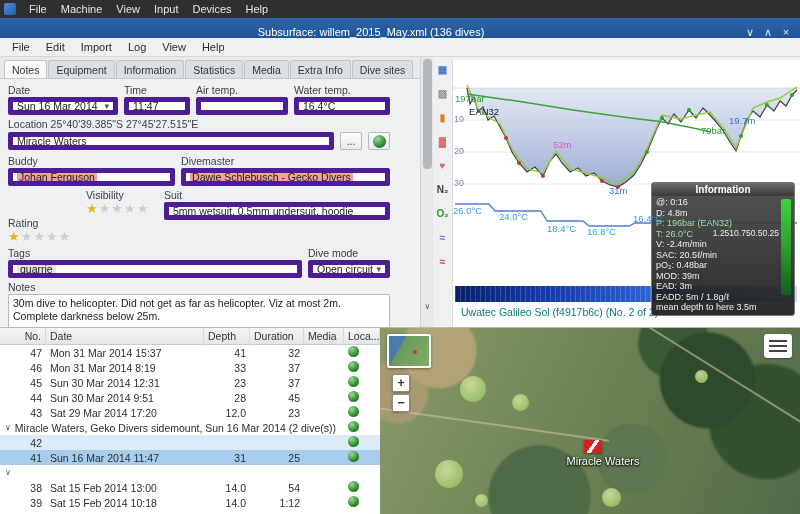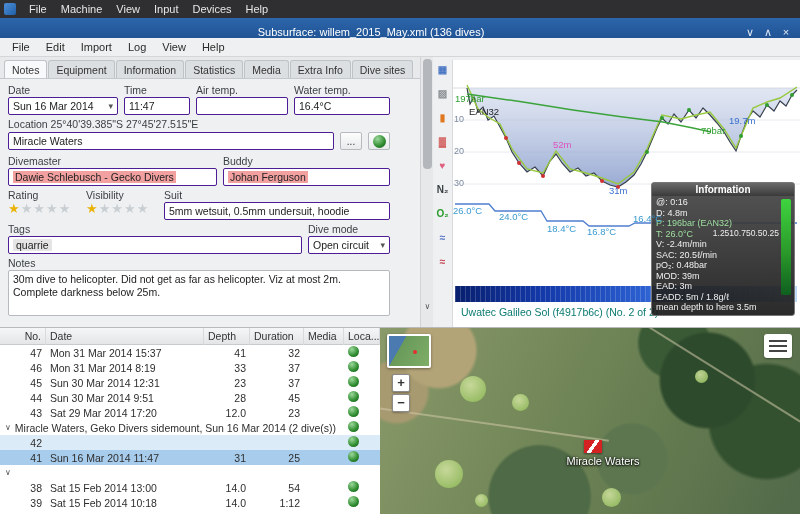--- a/index.html
+++ b/index.html
@@ -23,21 +23,21 @@
 
   #left-panel { position:absolute; left:0; top:0; width:420px; height:270px; background:#eff0f1; overflow:hidden; }
   #tab-bar { height:22px; display:flex; align-items:flex-end; padding:3px 0 0 4px; background:#e7e9eb; border-bottom:1px solid #c4c8cc; }
   .tab { font-size:10.5px; padding:3px 7px 2px; border:1px solid #bfc3c7; border-bottom:none; background:#dcdfe2; margin-right:1px; border-radius:3px 3px 0 0; color:#333; white-space:nowrap; }
   .tab.active { background:#f8f9fa; }
 
   #fields { position:relative; padding:5px 30px 0 8px; font-size:10.5px; }
   .form-row { display:flex; gap:6px; margin-bottom:3px; }
   .fcol { display:flex; flex-direction:column; }
   .flabel { color:#3a3f44; margin-bottom:1px; }
-  .field { background:#fff; border:1px solid #4c1d95; border-radius:2px; height:18px; display:flex; align-items:center; padding:0 4px; font-size:10.5px; color:#222; white-space:nowrap; overflow:hidden; }
+  .field { background:#fff; border:5px solid #4c1d95; border-radius:2px; height:18px; display:flex; align-items:center; padding:0 4px; font-size:10.5px; color:#222; white-space:nowrap; overflow:hidden; }
   .field .spacer { flex:1; }
   .combo-arrow { color:#555; font-size:9px; margin-left:3px; }
   .hl { background:#f2a0a0; padding:0 2px; }
   .chip { background:#e5e5e5; padding:0 3px; border-radius:1px; }
   .small-btn { width:22px; height:18px; border:1px solid #b6babe; background:linear-gradient(#fdfdfd,#e8eaec); border-radius:2px; display:flex; align-items:center; justify-content:center; font-size:10px; color:#333; }
   .globe { width:11px; height:11px; border-radius:50%; background:radial-gradient(circle at 35% 30%, #9bd89b, #2e8b2e 60%, #14541a); display:inline-block; }
   .globe-lg { width:13px; height:13px; border-radius:50%; background:radial-gradient(circle at 35% 30%, #9bd89b, #2e8b2e 60%, #14541a); }
   .stars { display:flex; gap:1px; font-size:13px; line-height:14px; }
   .star { color:#c9ced3; }
   .star.on { color:#eab308; }
@@ -206,36 +206,36 @@
         <div class="field" style="flex:1;">
             <span>Miracle Waters</span>
           </div>
         <div class="small-btn">...</div>
         <div class="small-btn">
             <span class="globe-lg"></span>
           </div>
       </div>
 
       <div class="form-row">
+        <div class="fcol" style="flex:1;">
+          <span class="flabel">Buddy</span>
+          <div class="field">
+              <span class="hl">Johan Ferguson</span>
+            </div>
+        </div>
         <div class="fcol" style="flex:1.25;">
           <span class="flabel">Divemaster</span>
           <div class="field">
               <span class="hl">Dawie Schlebusch - Gecko Divers</span>
             </div>
         </div>
-        <div class="fcol" style="flex:1;">
-          <span class="flabel">Buddy</span>
-          <div class="field">
-              <span class="hl">Johan Ferguson</span>
-            </div>
-        </div>
       </div>
 
       <div class="form-row">
-        <div class="fcol" style="width:72px;">
+        <div class="fcol" style="width:72px;margin-top:28px;">
           <span class="flabel">Rating</span>
           <div class="stars" id="rating-stars">
               <span class="star on">★</span>
               <span class="star">★</span>
               <span class="star">★</span>
               <span class="star">★</span>
               <span class="star">★</span>
             </div>
         </div>
         <div class="fcol" style="width:72px;">

